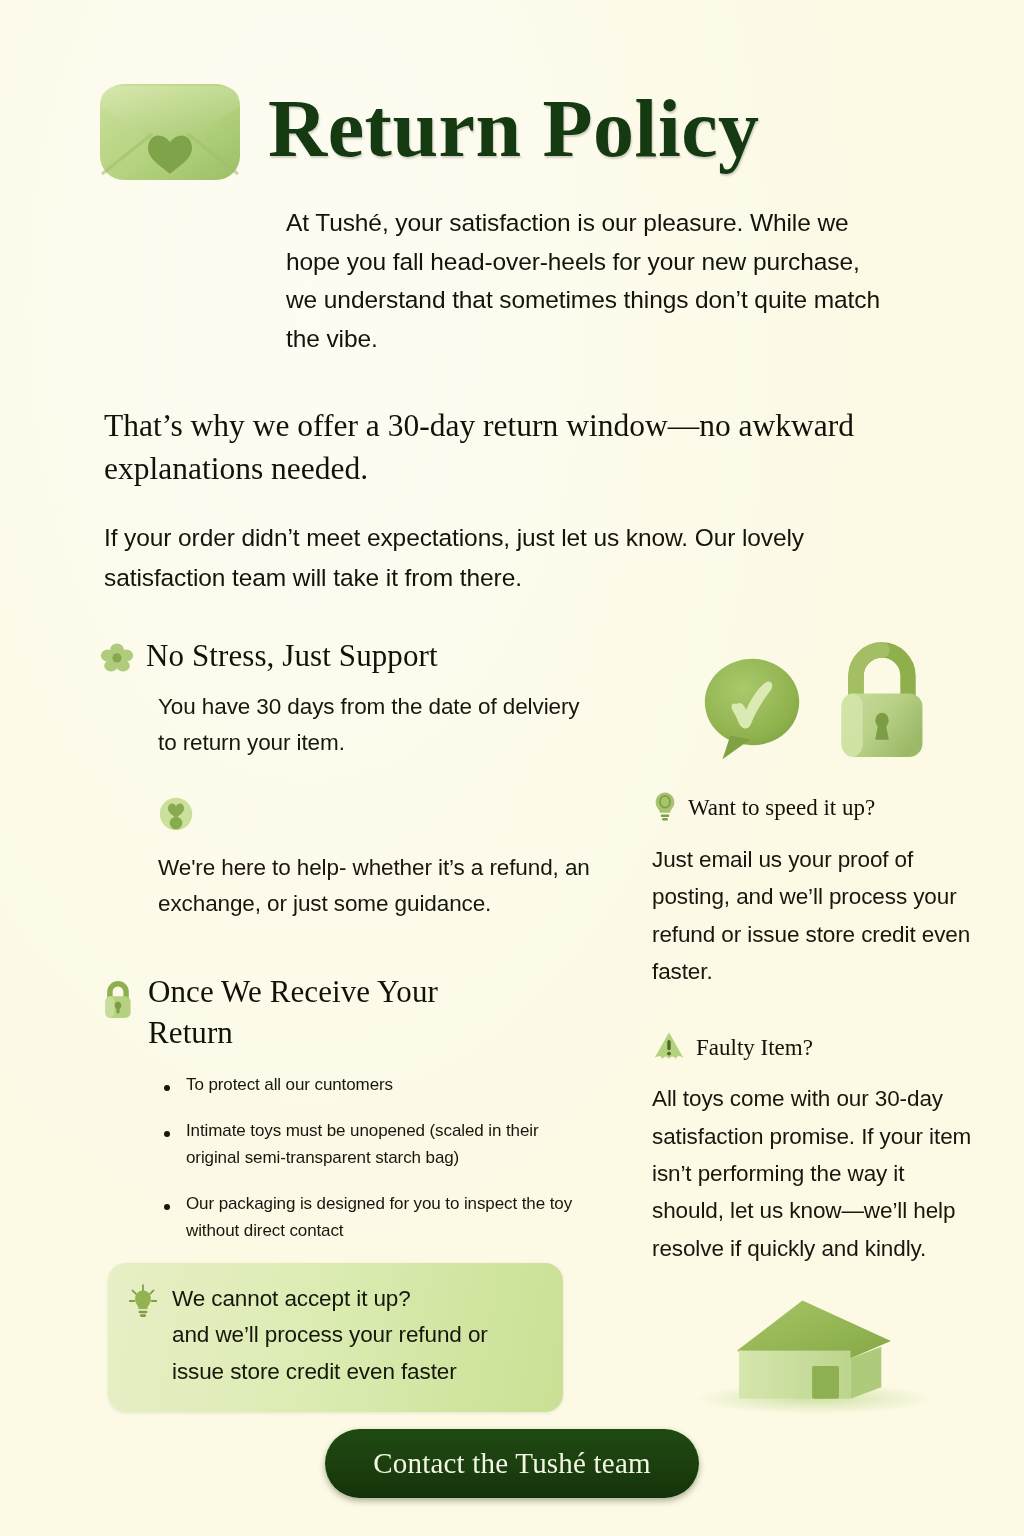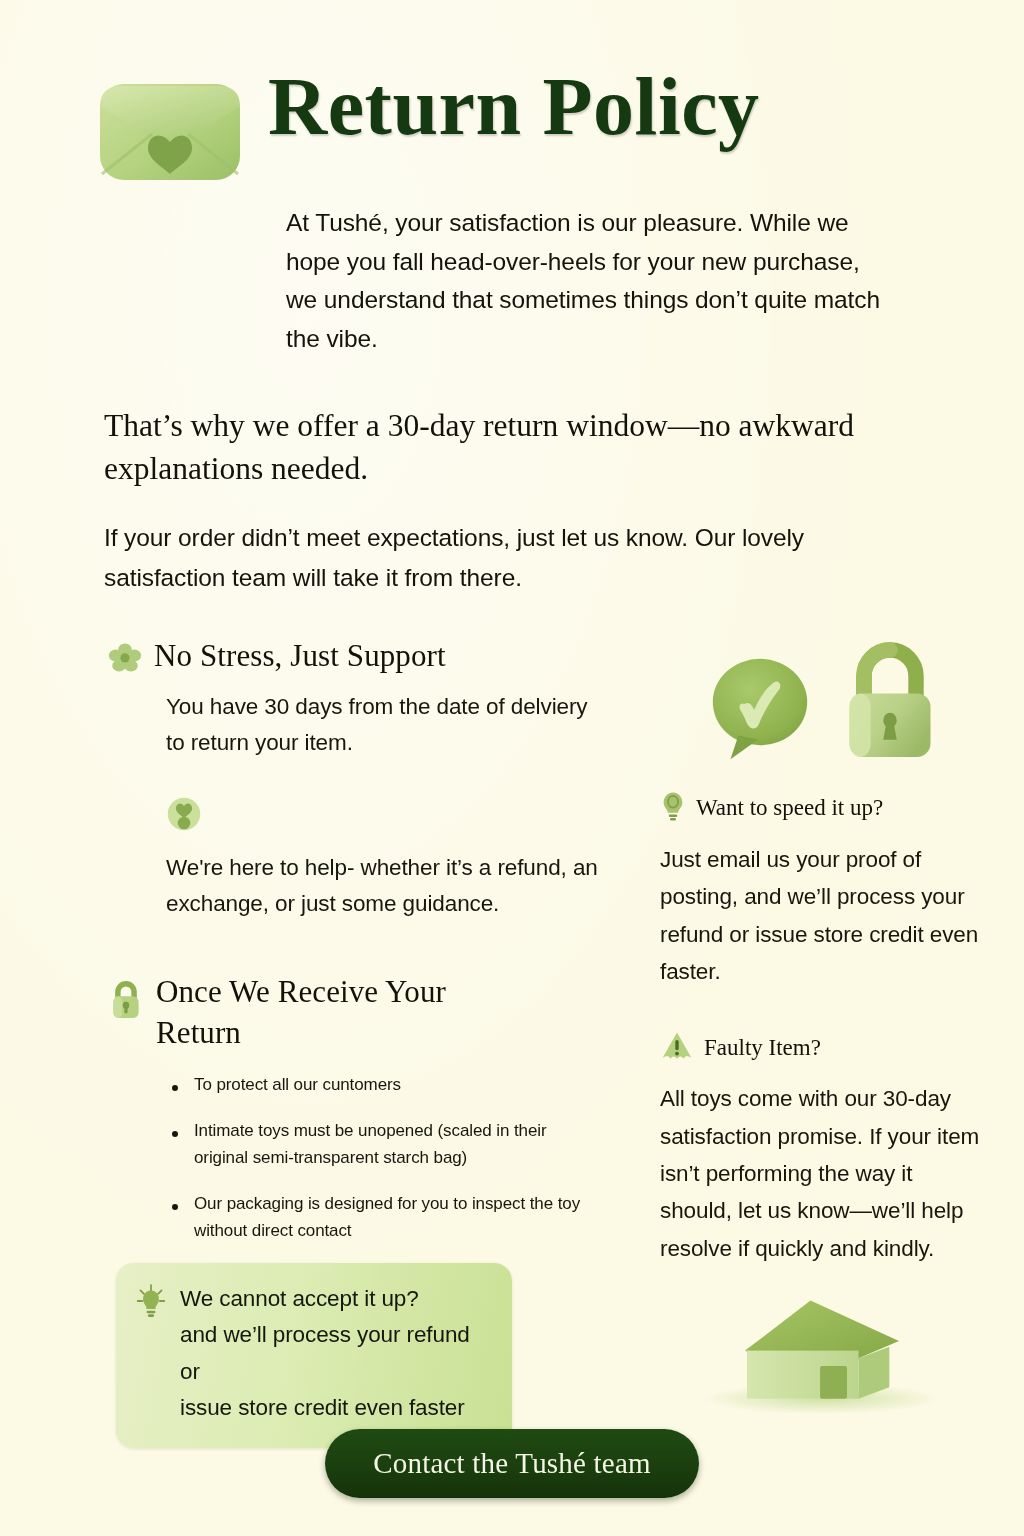--- a/index.html
+++ b/index.html
@@ -40,21 +40,21 @@
     margin-top: 12px;
   }
 
   .title {
     font-family: "Liberation Serif", serif;
     font-size: 82px;
     line-height: 0.95;
     color: #153a11;
     letter-spacing: 0.5px;
     margin-left: 24px;
-    margin-top: 2px;
+    margin-top: 24px;
     text-shadow: 1px 2px 2px rgba(0,0,0,0.18);
   }
 
   .intro {
     width: 600px;
     margin: 18px 0 0 286px;
     font-size: 24.5px;
     line-height: 1.58;
     color: #14140c;
     letter-spacing: -0.1px;
@@ -78,21 +78,20 @@
     color: #14140c;
     letter-spacing: -0.1px;
   }
 
   
   .columns {
     display: flex;
     margin-top: 38px;
     padding: 0 76px 0 100px;
     gap: 26px;
-    margin-left: 8px;
   }
 
   .col-left  { width: 520px; flex: 0 0 520px; }
   .col-right { width: 330px; flex: 0 0 330px; padding-left: 6px; }
 
   .sec-head {
     display: flex;
     align-items: flex-start;
     gap: 12px;
   }
@@ -148,21 +147,21 @@
     top: 14px;
     width: 6px;
     height: 6px;
     border-radius: 50%;
     background: #17170e;
   }
 
   
   .callout {
     margin: 18px 0 0 8px;
-    width: 396px;
+    width: 455px;
     border-radius: 18px;
     padding: 18px 22px 22px 20px;
     background: linear-gradient(100deg, #e7efc6 0%, #dcecb3 45%, #c9e094 100%);
     box-shadow: 0 1px 3px rgba(60,80,20,0.12);
     display: flex;
     gap: 14px;
   }
   .callout .ic { flex: 0 0 auto; margin-top: 2px; }
   .callout-text {
     font-size: 22.5px;

